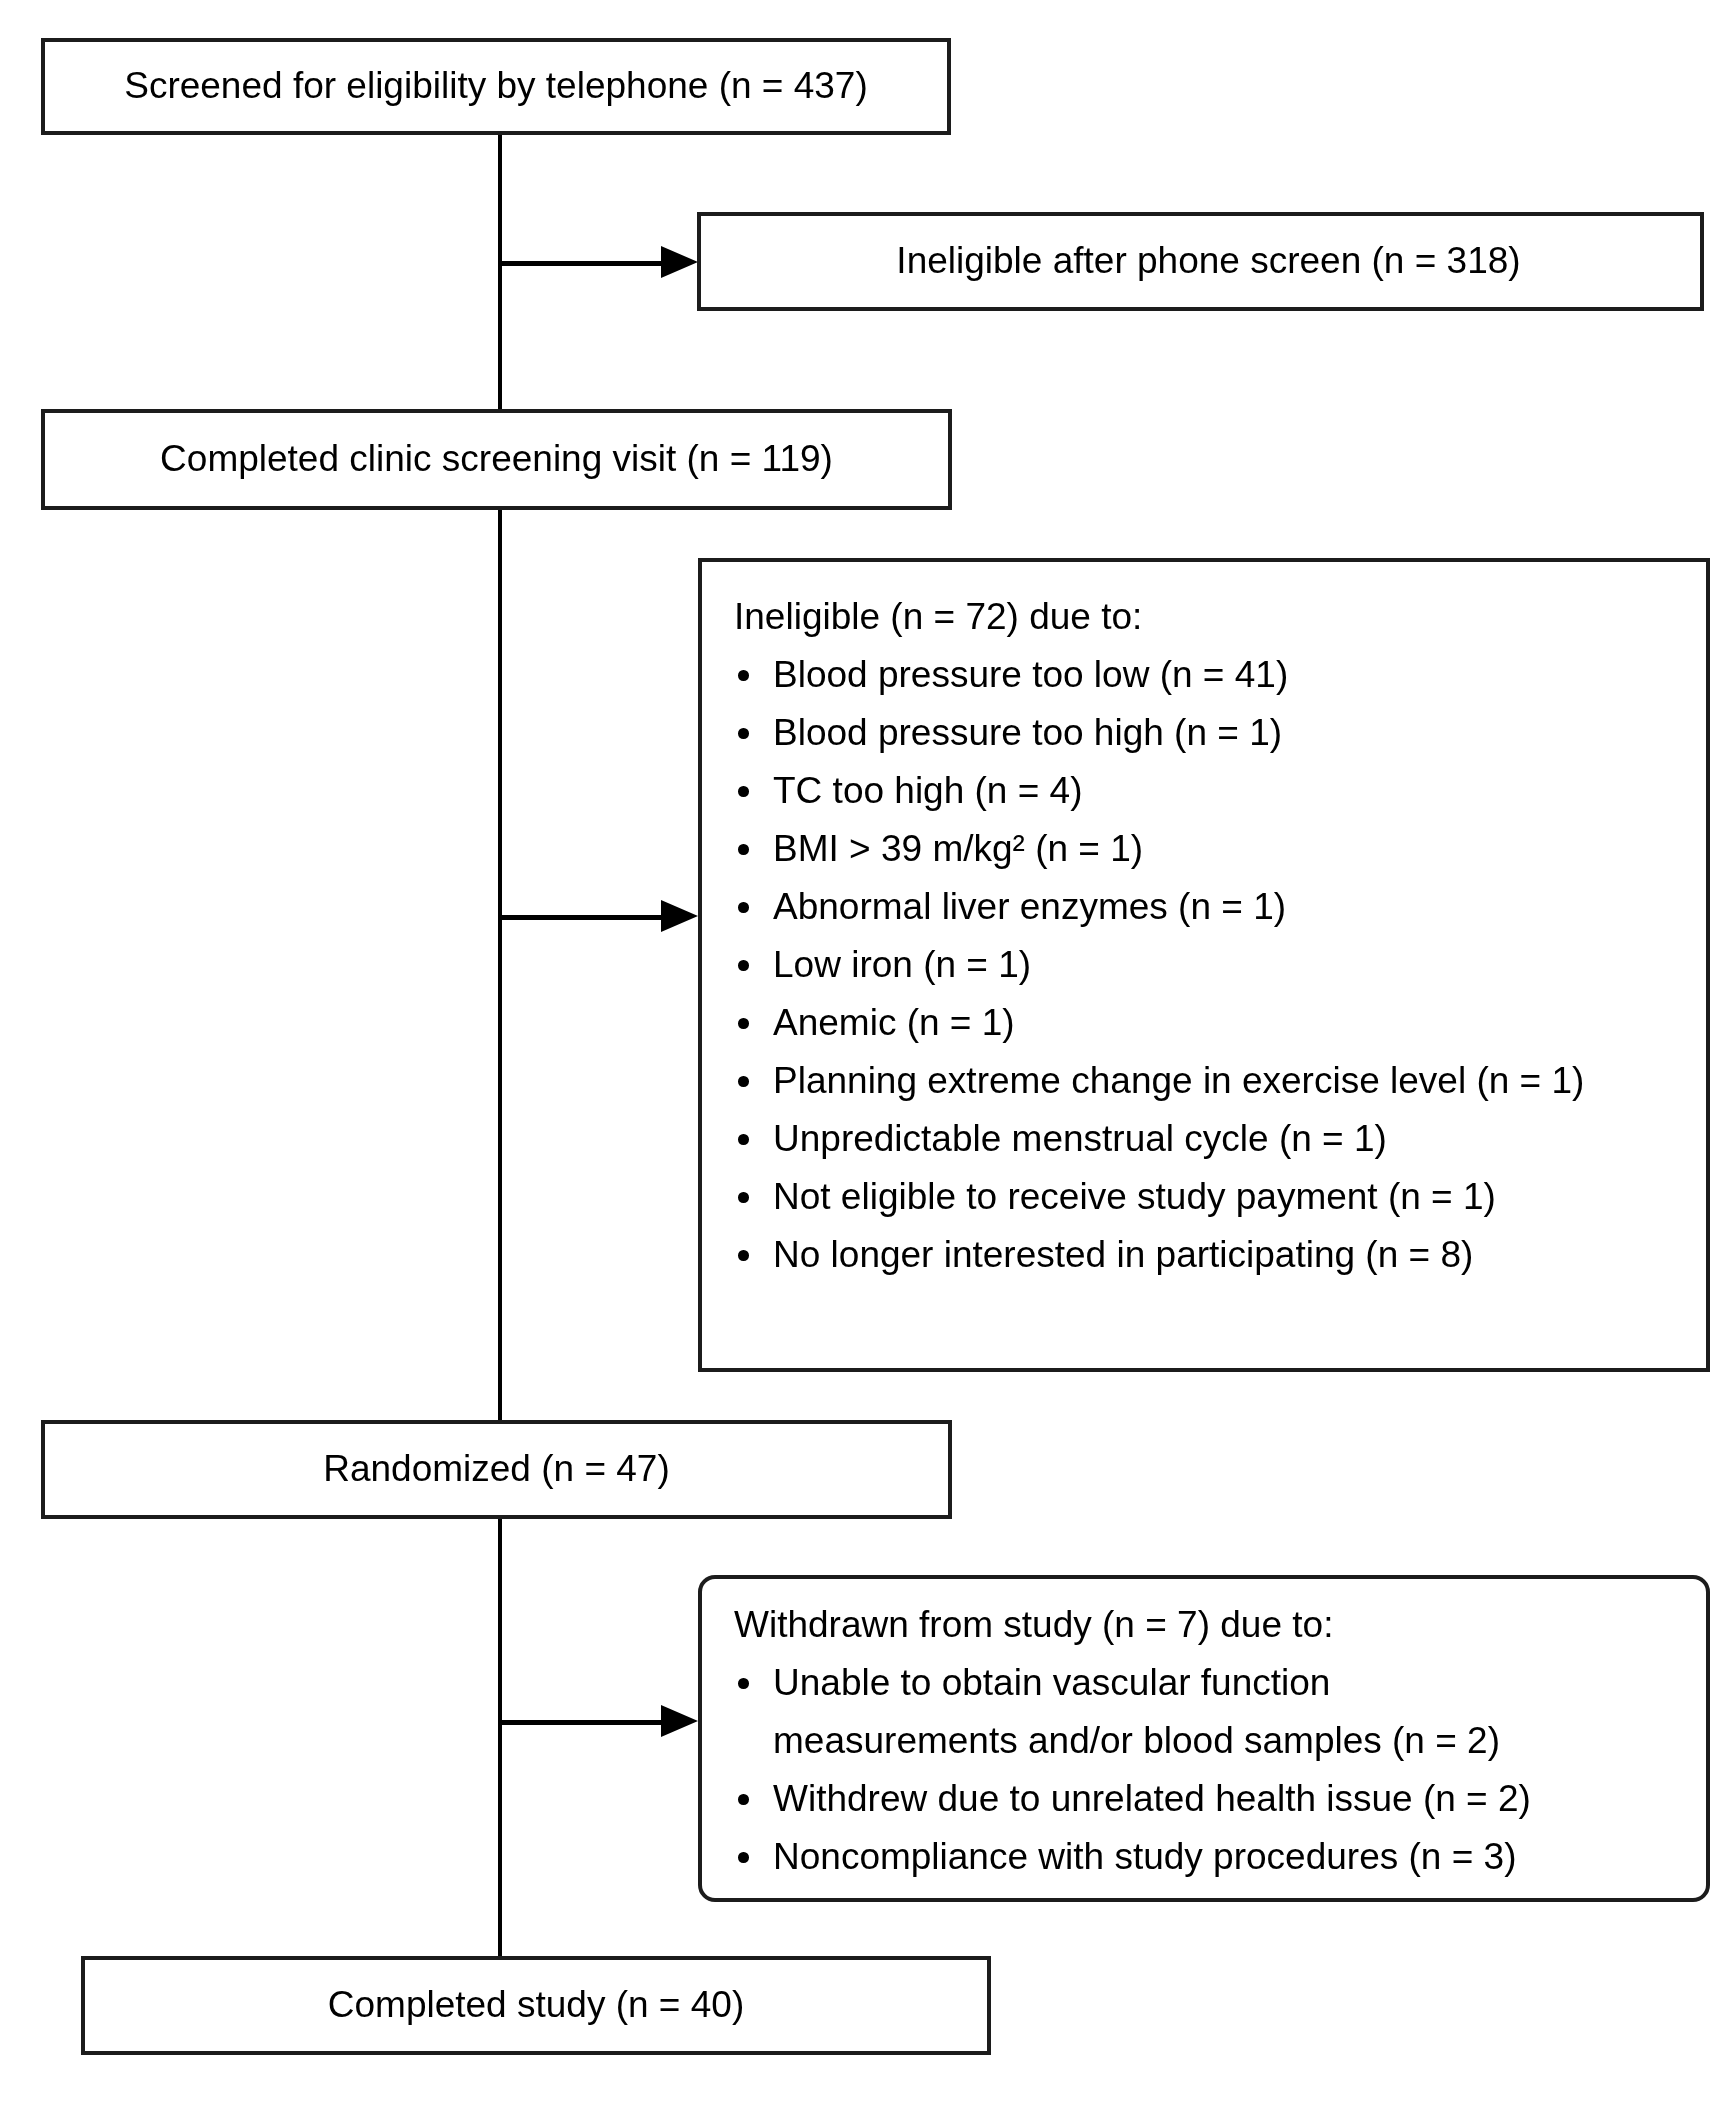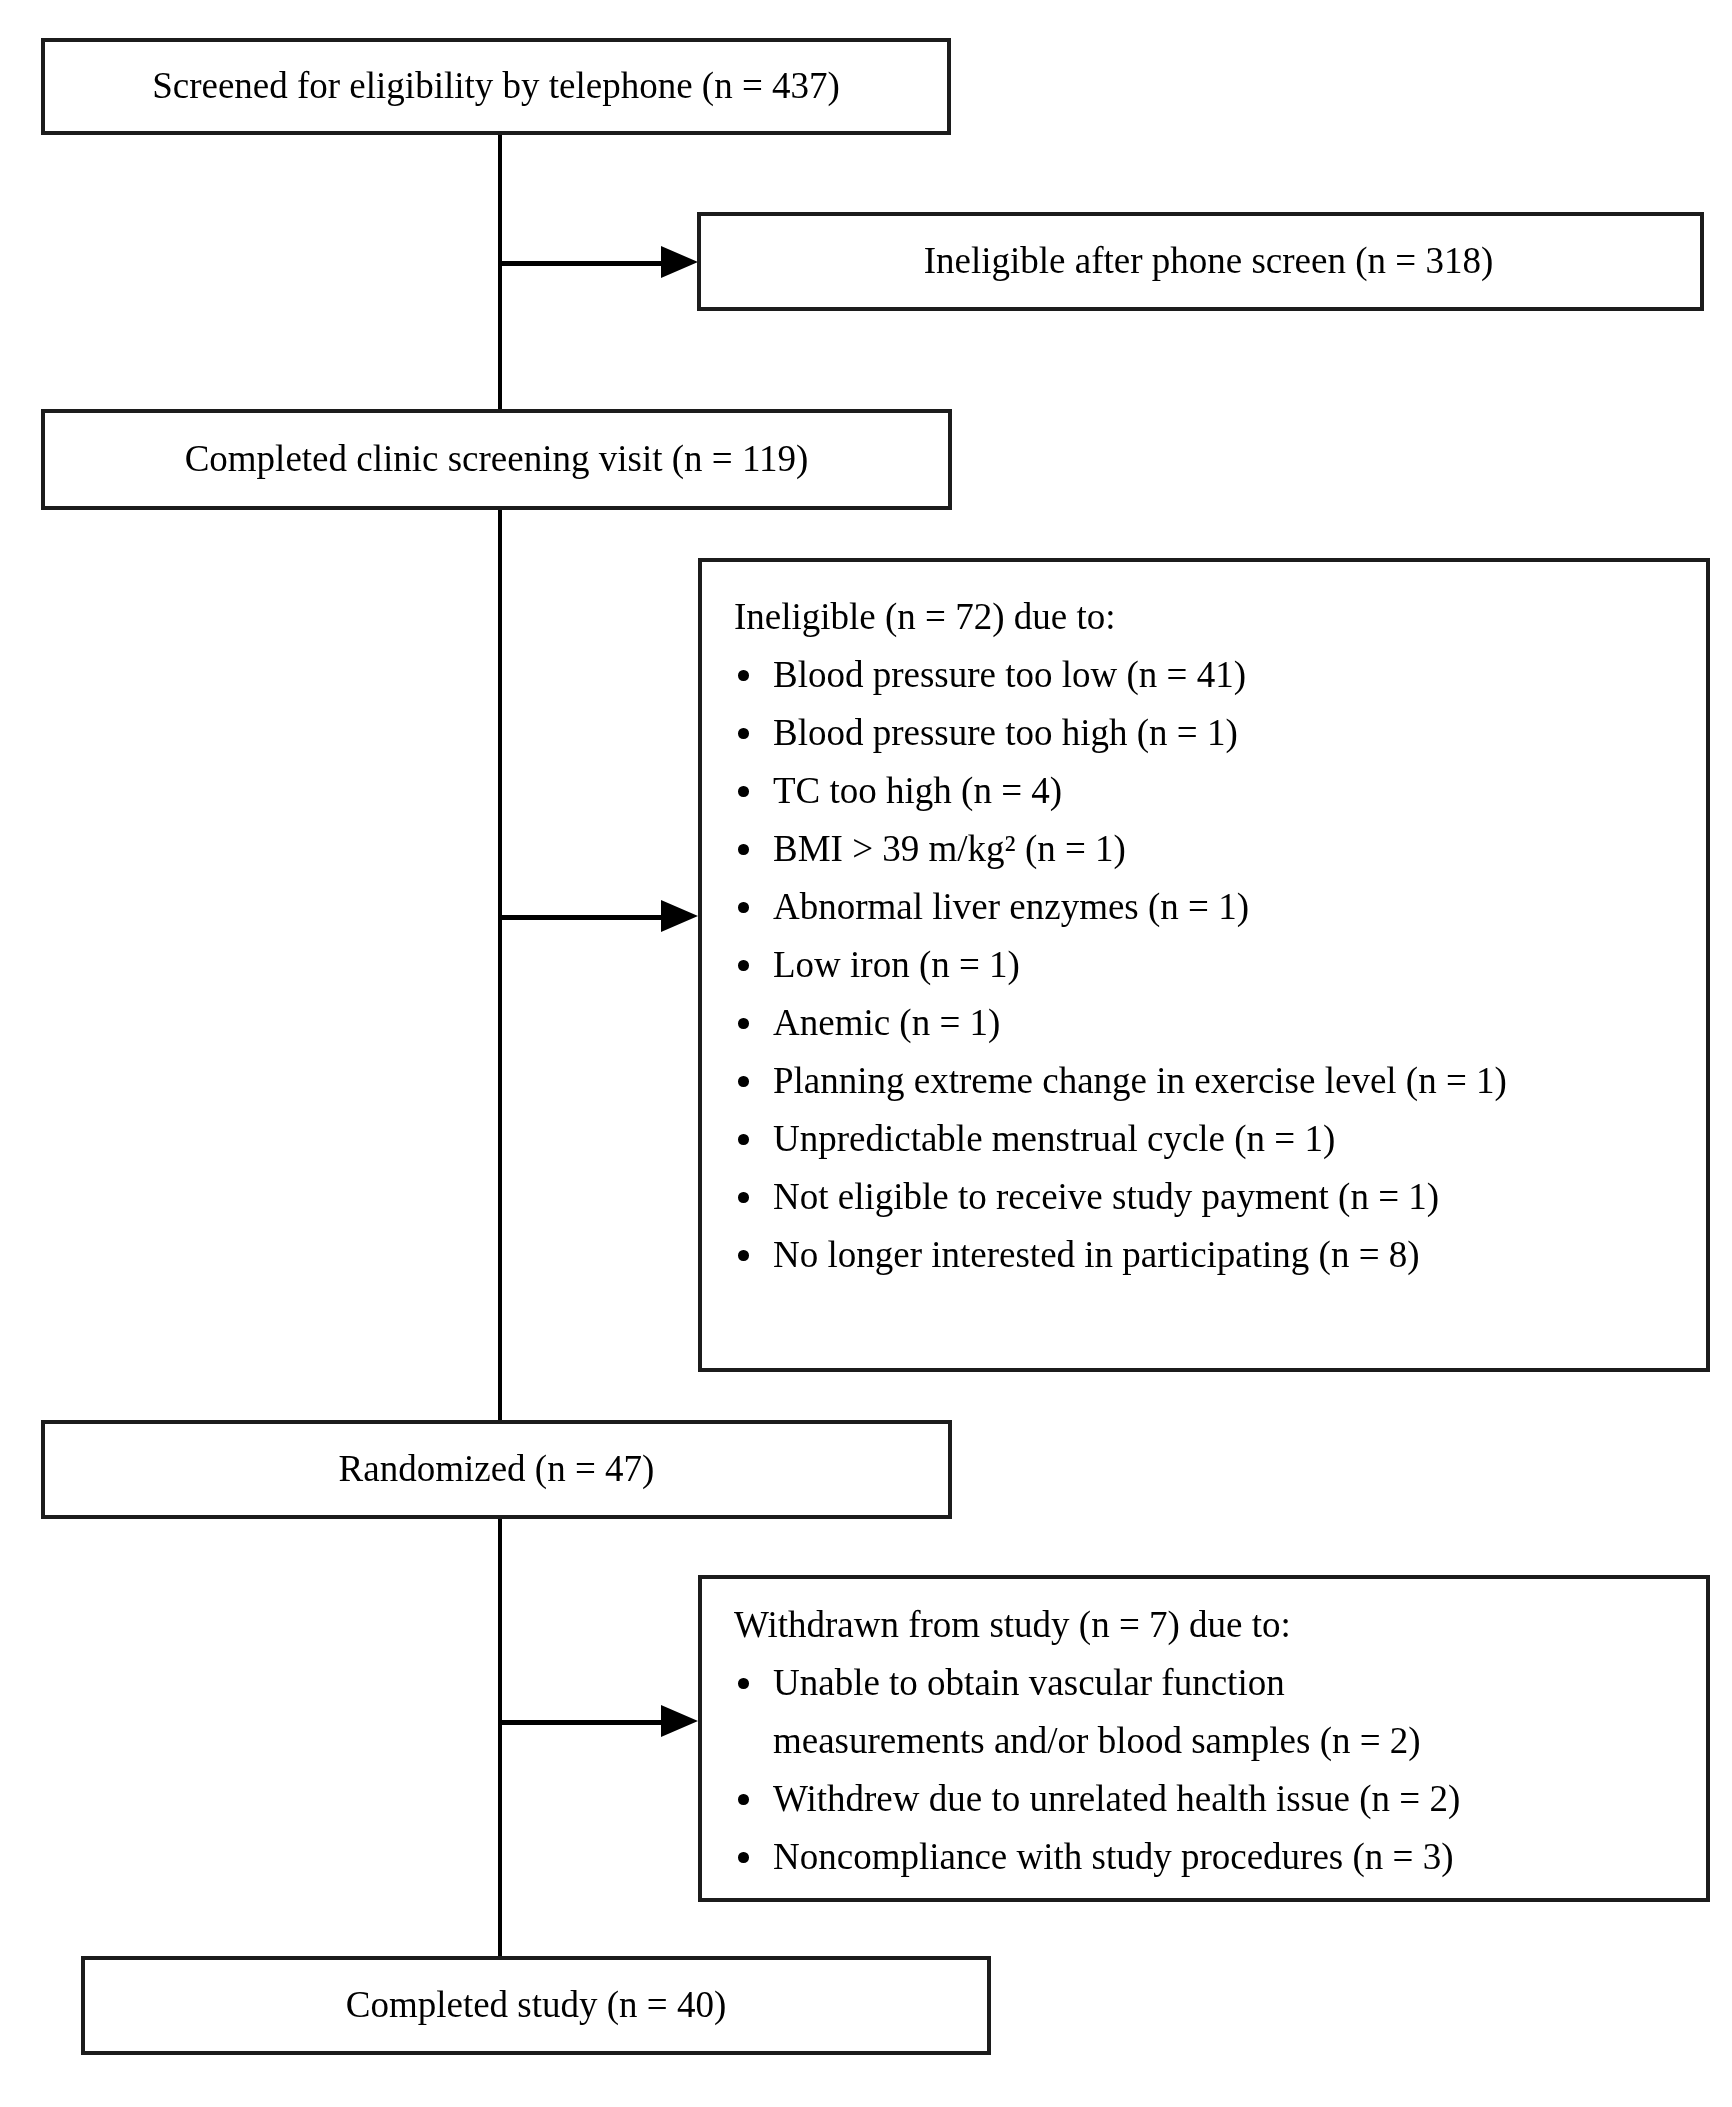--- a/index.html
+++ b/index.html
@@ -5,21 +5,21 @@
   html, body {
     margin: 0;
     padding: 0;
     background: #ffffff;
   }
   .canvas {
     position: relative;
     width: 1733px;
     height: 2108px;
     background: #ffffff;
-    font-family: Liberation Serif, serif;
+    font-family: Liberation Sans, sans-serif;
     color: #000000;
     overflow: hidden;
   }
 
   
   .vline {
     position: absolute;
     left: 498px;
     top: 133px;
     width: 4px;
@@ -72,21 +72,21 @@
 
   
   .b-screened   { left: 41px;   top: 38px;   width: 910px; height: 97px; }
   .b-clinic     { left: 41px;   top: 409px;  width: 911px; height: 101px; }
   .b-randomized { left: 41px;   top: 1420px; width: 911px; height: 99px; }
   .b-completed  { left: 41px;   top: 1956px; width: 910px; height: 99px; margin-left: 40px; }
 
   
   .b-inelig-phone  { left: 697px; top: 212px;  width: 1007px; height: 99px; }
   .b-inelig-clinic { left: 698px; top: 558px;  width: 1012px; height: 814px; padding: 26px 20px 0 0; }
-  .b-withdrawn     { left: 698px; top: 1575px; width: 1012px; height: 327px;  padding: 17px 20px 0 0; }
+  .b-withdrawn     { left: 698px; top: 1575px; width: 1012px; height: 327px;  padding: 17px 20px 0 0; border-radius: 17px; }
 
   .list-header {
     padding-left: 32px;
     line-height: 58px;
     white-space: pre;
   }
   ul.reason-list {
     margin: 0;
     padding: 0;
     list-style: none;

